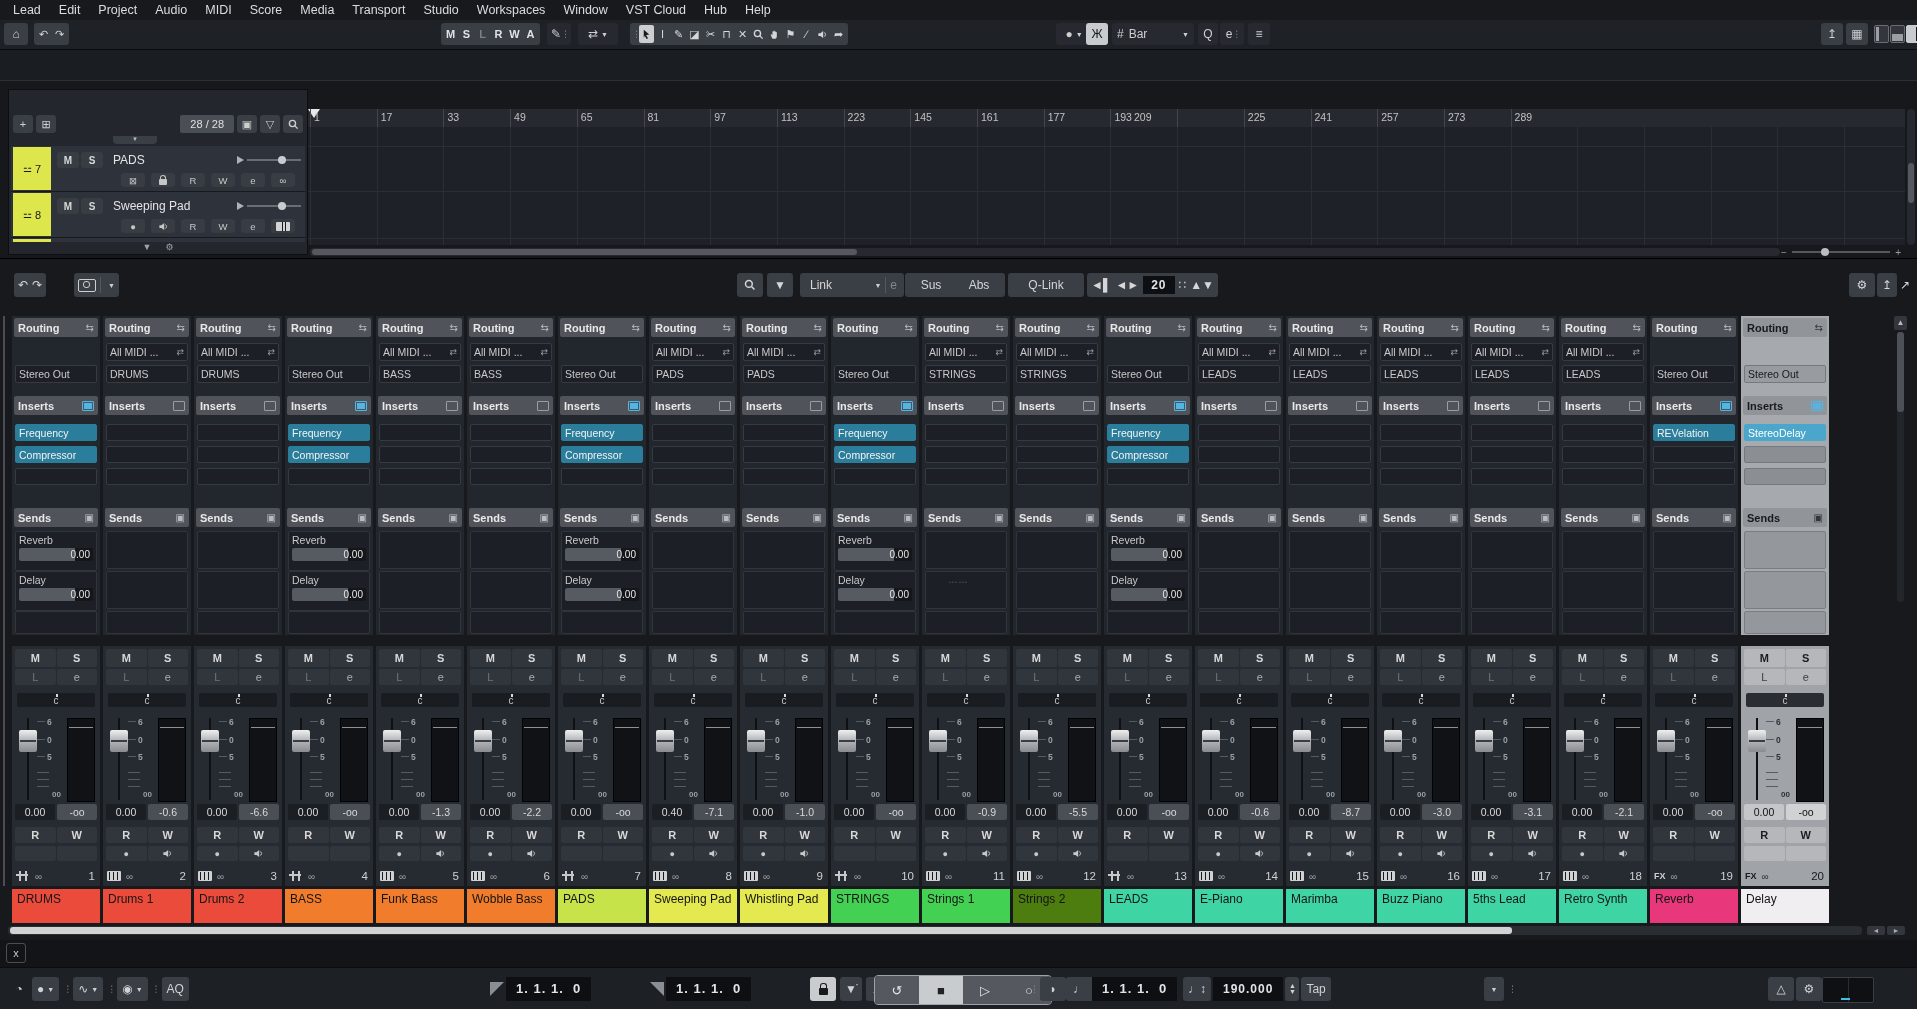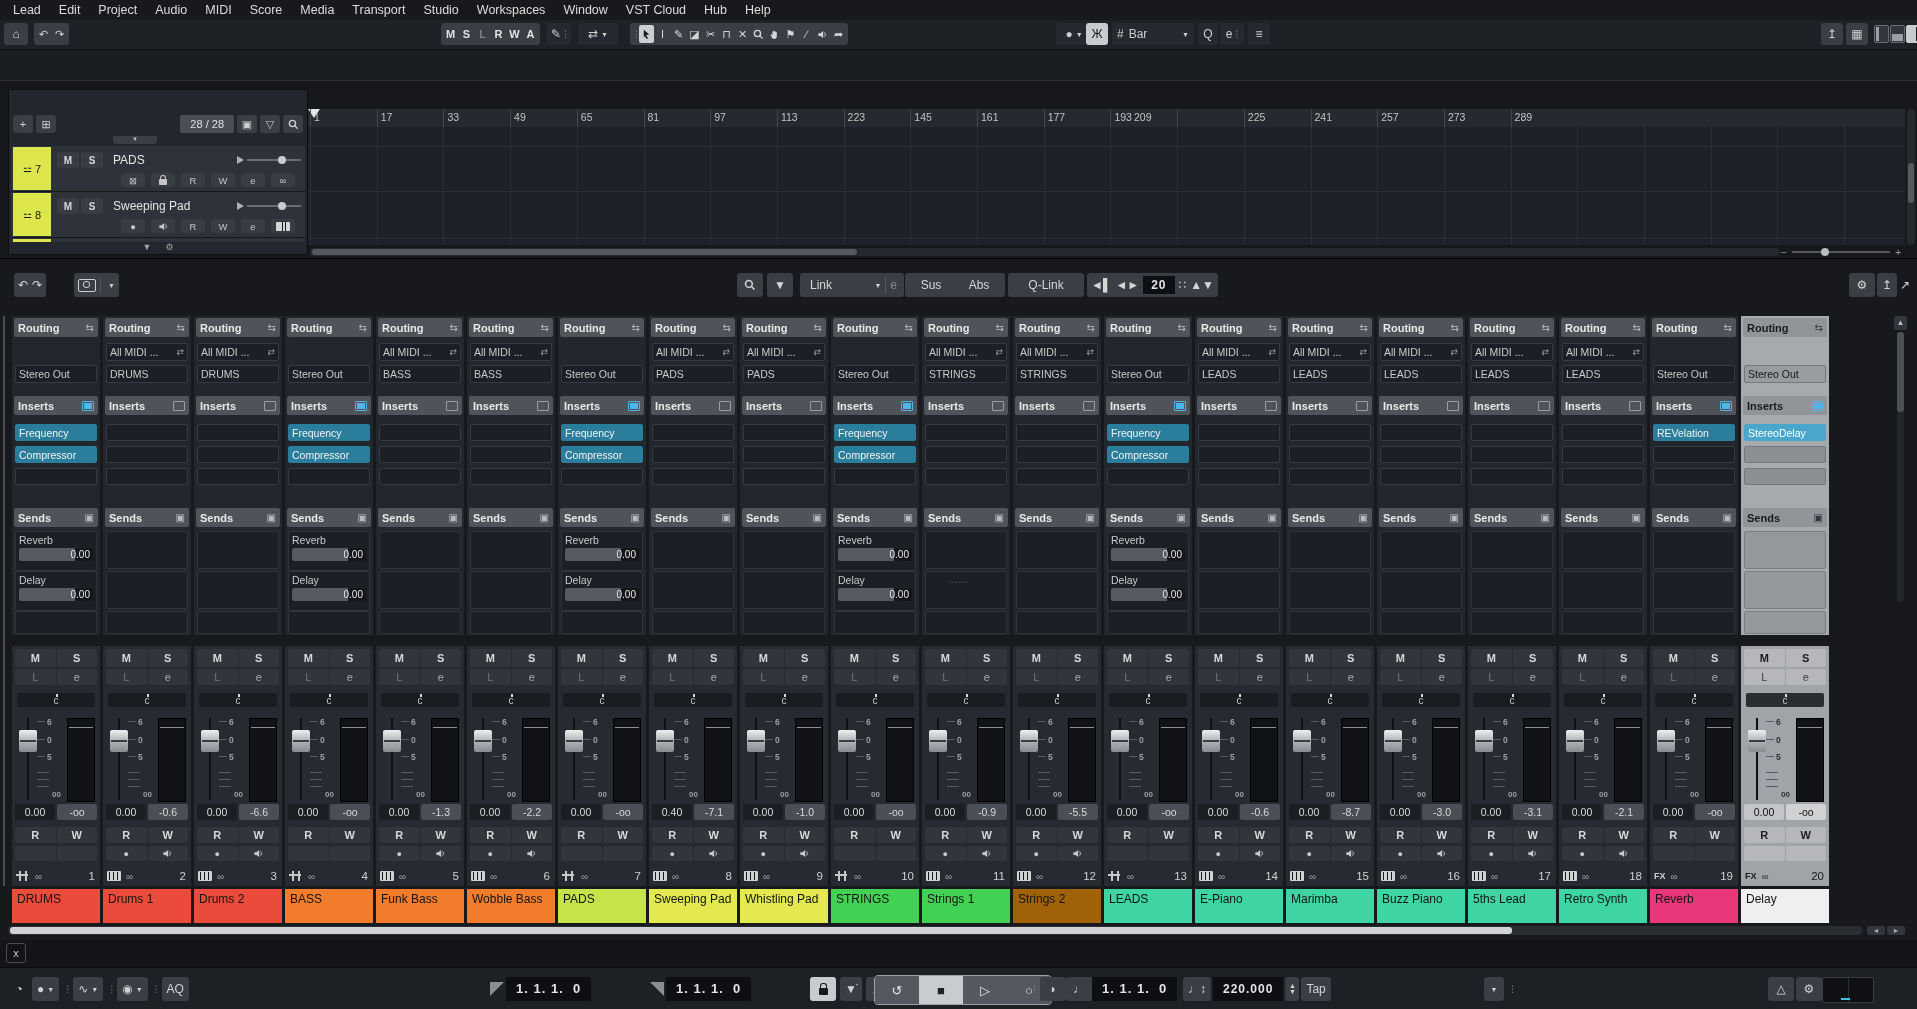--- a/index.html
+++ b/index.html
@@ -1503,21 +1503,21 @@
                   <path d="M11 5a4.2 4.2 0 010 6" stroke="currentColor" stroke-width="1.4" fill="none"></path>
                 </svg>
               </div>
             </div>
             <div class="chanrow">
               <div class="ti midi"></div>
               <span class="linkic">∞</span>
               <span class="chnum">12</span>
             </div>
           </div>
-          <div class="name-bar" style="background: #a16207;"><span>Strings 2</span></div>
+          <div class="name-bar" style="background: #4d7c0f;"><span>Strings 2</span></div>
         </div>
         <div class="strip">
           <div class="rack">
             <div class="rack-head routing">
               <span class="rh-t">Routing</span>
               <span class="rh-ic">⇆</span>
             </div>
             <div class="slot out-slot">
               <span>Stereo Out</span>
             </div>
@@ -2212,21 +2212,21 @@
       <span class="vdots">⋮</span>
       <div class="tpbox" style="margin-left:4px">◗</div>
     </div>
     <div class="tp" style="left:1066px">
       <div class="tpbox" style="border-radius:3px 0 0 3px">♩</div>
       <div class="tdisp">1. 1. 1.  0</div>
       <span class="vdots" style="margin-left:4px">⋮</span>
     </div>
     <div class="tp" style="left:1183px;gap:2px">
       <div class="tpbox">♩↕</div>
-      <div class="tdisp" style="font-size:12px">220.000</div>
+      <div class="tdisp" style="font-size:12px">190.000</div>
       <div class="tpbox" style="min-width:14px;padding:0;flex-direction:column;font-size:7px;line-height:6px">
           <span>▲</span>
           <span>▼</span>
         </div>
       <div class="tpbox">Tap</div>
     </div>
     <div class="tp" style="left:1484px">
       <div class="tpbox" style="min-width:20px">
           <span class="ddown" style="margin:0">▼</span>
         </div>

